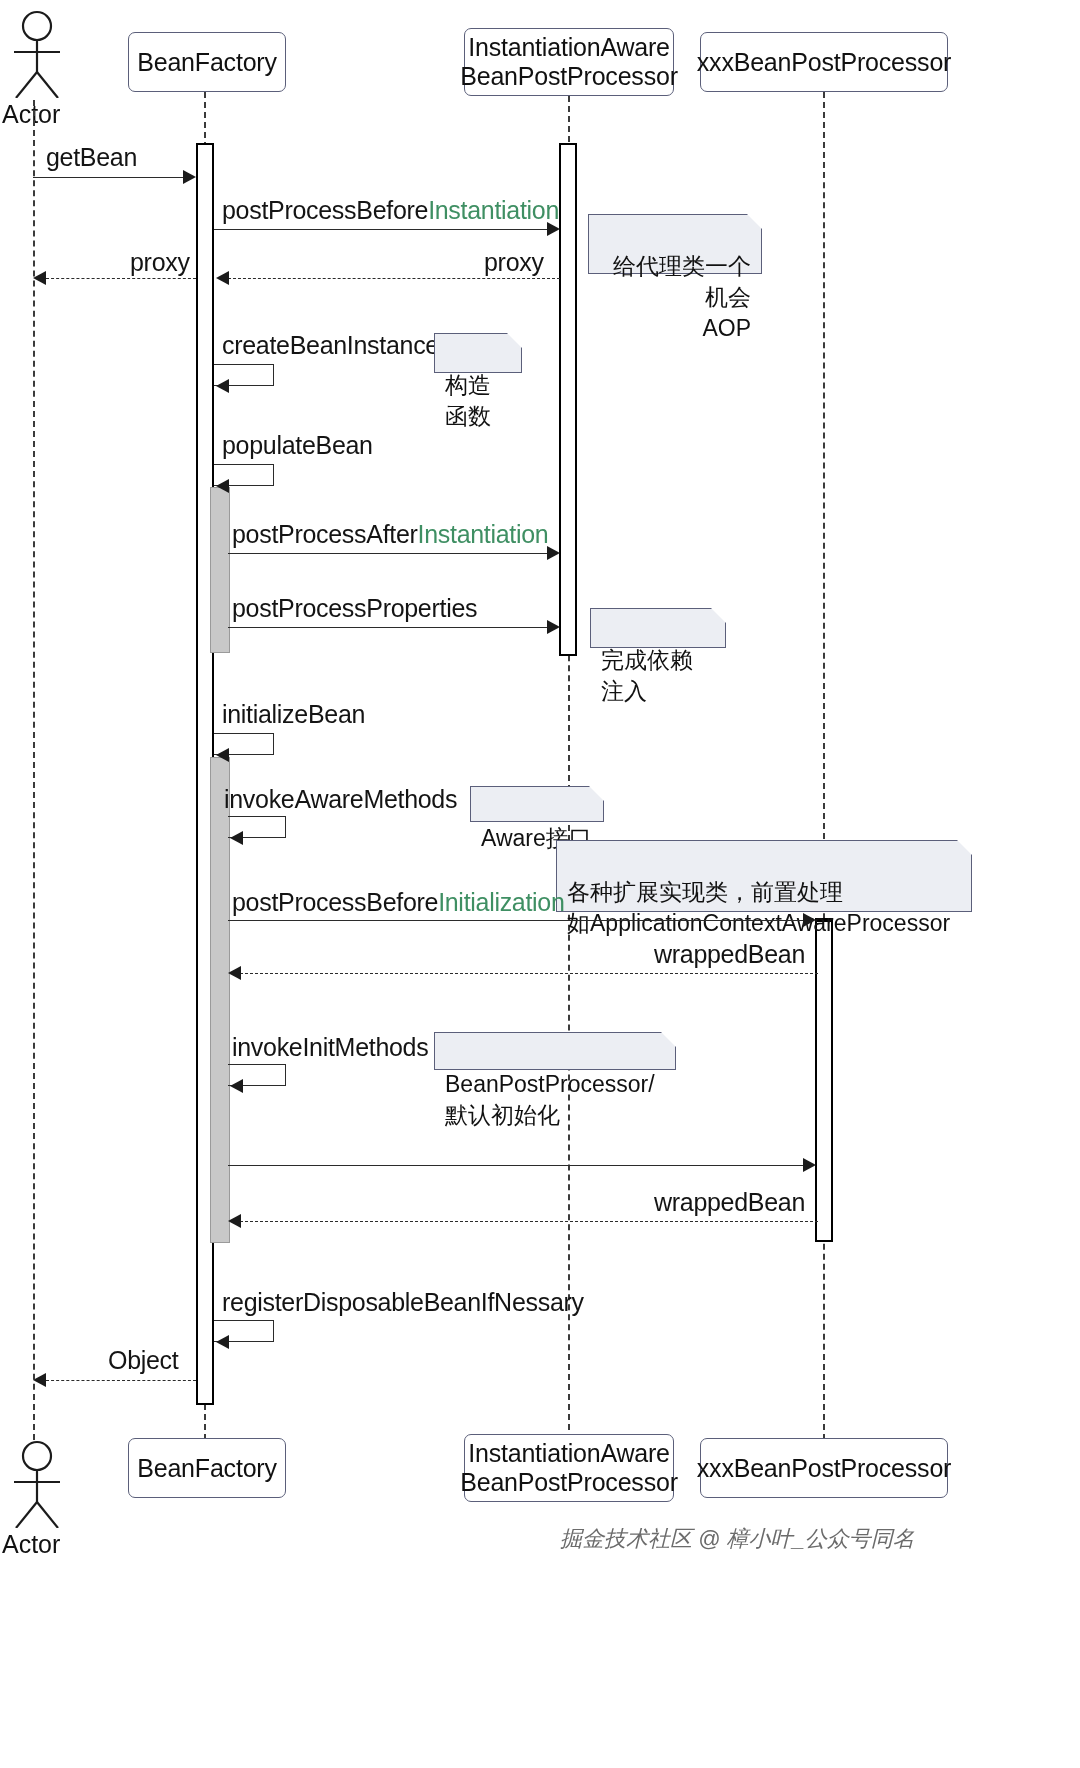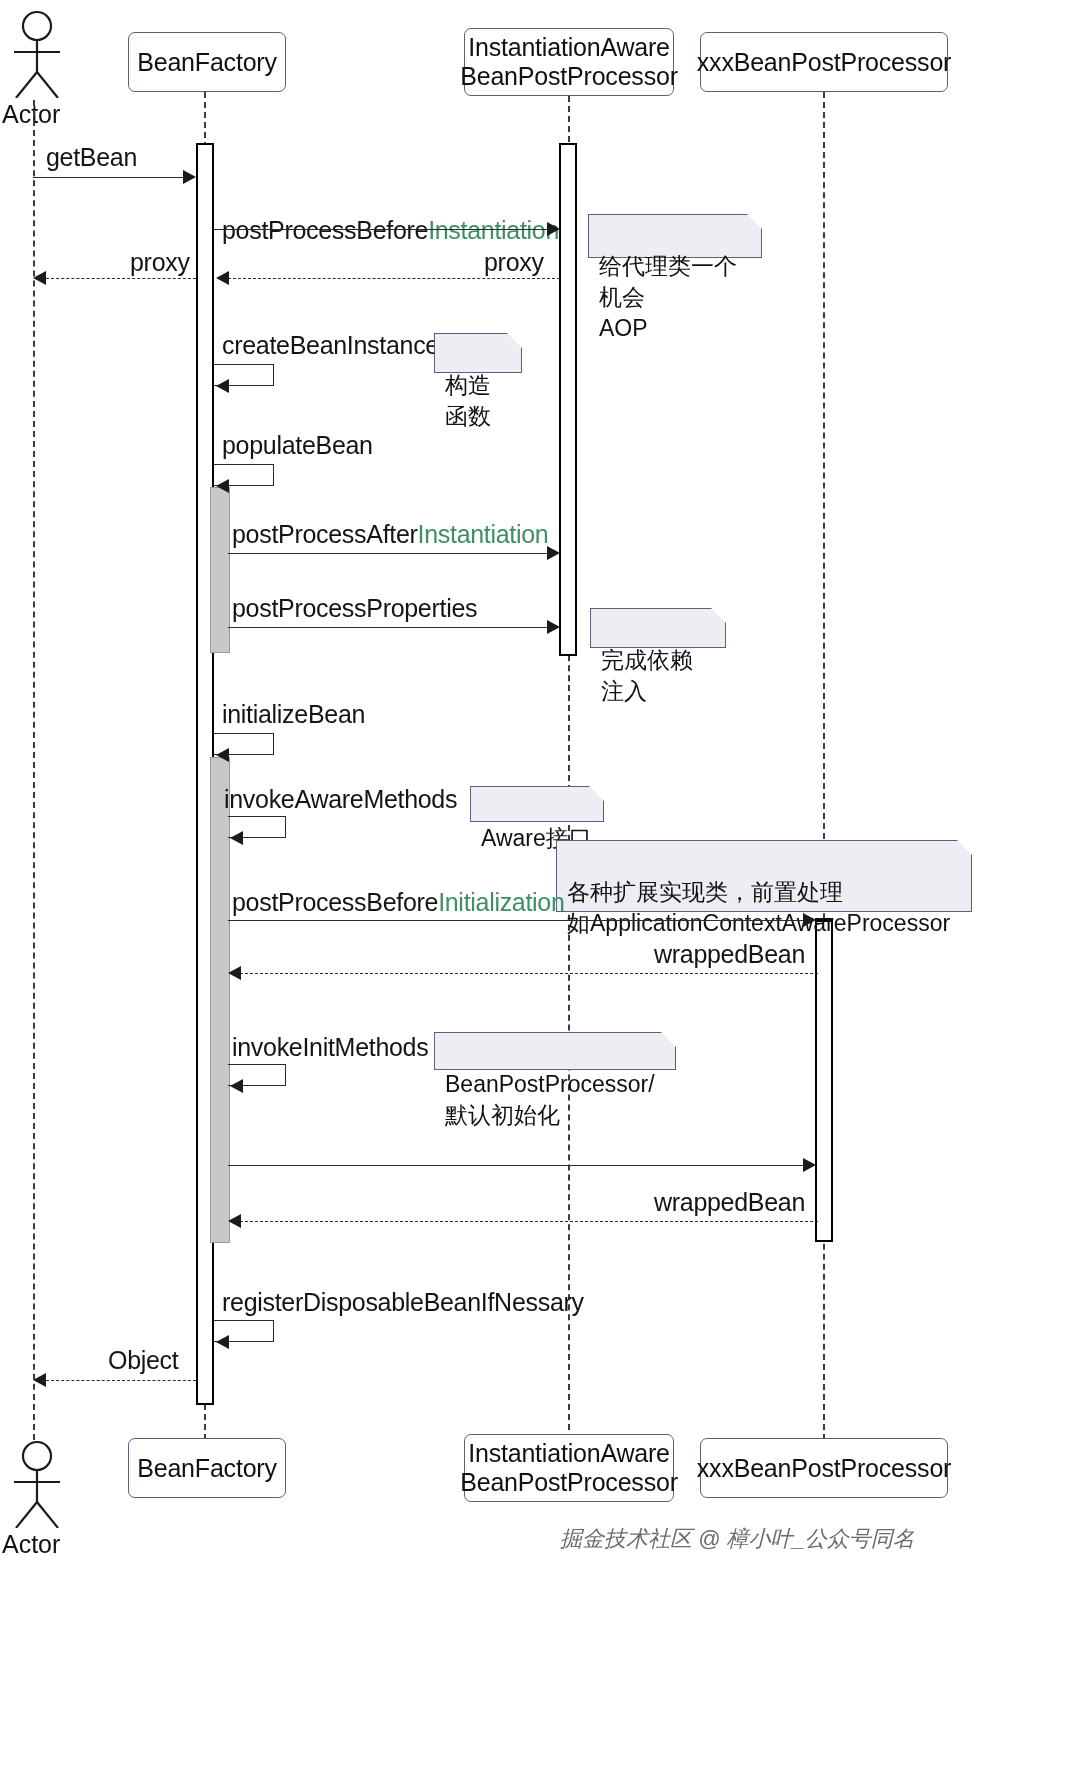--- a/index.html
+++ b/index.html
@@ -177,27 +177,27 @@
   <div class="activation" style="left:815px; top:918px; width:18px; height:62px;"></div>
 
   <div class="activation" style="left:815px; top:920px; width:18px; height:322px;"></div>
 
   <div class="msg-label" style="left:46px; top:143px;">
     <span>getBean</span>
   </div>
   <div class="msg-line" style="left:33px; top:177px; width:155px;"></div>
   <div class="arrow-r" style="left:183px; top:170px;"></div>
 
-  <div class="msg-label" style="left:222px; top:196px;margin-top:20px;">
+  <div class="msg-label" style="left:222px; top:196px;">
     <span>postProcessBefore</span><span class="hl">Instantiation</span>
   </div>
   <div class="msg-line" style="left:214px; top:229px; width:338px;"></div>
   <div class="arrow-r" style="left:547px; top:222px;"></div>
 
-  <div class="note" style="left:588px; top:214px; width:174px; height:44px;">
+  <div class="note" style="left:588px; top:214px; width:174px; height:60px;text-align:right;">
     <span>给代理类一个机会
 AOP</span>
     <span class="fold"></span>
   </div>
 
   <div class="msg-label" style="left:484px; top:248px;">
     <span>proxy</span>
   </div>
   <div class="msg-line dashed" style="left:228px; top:278px; width:332px;"></div>
   <div class="arrow-l" style="left:216px; top:271px;"></div>

